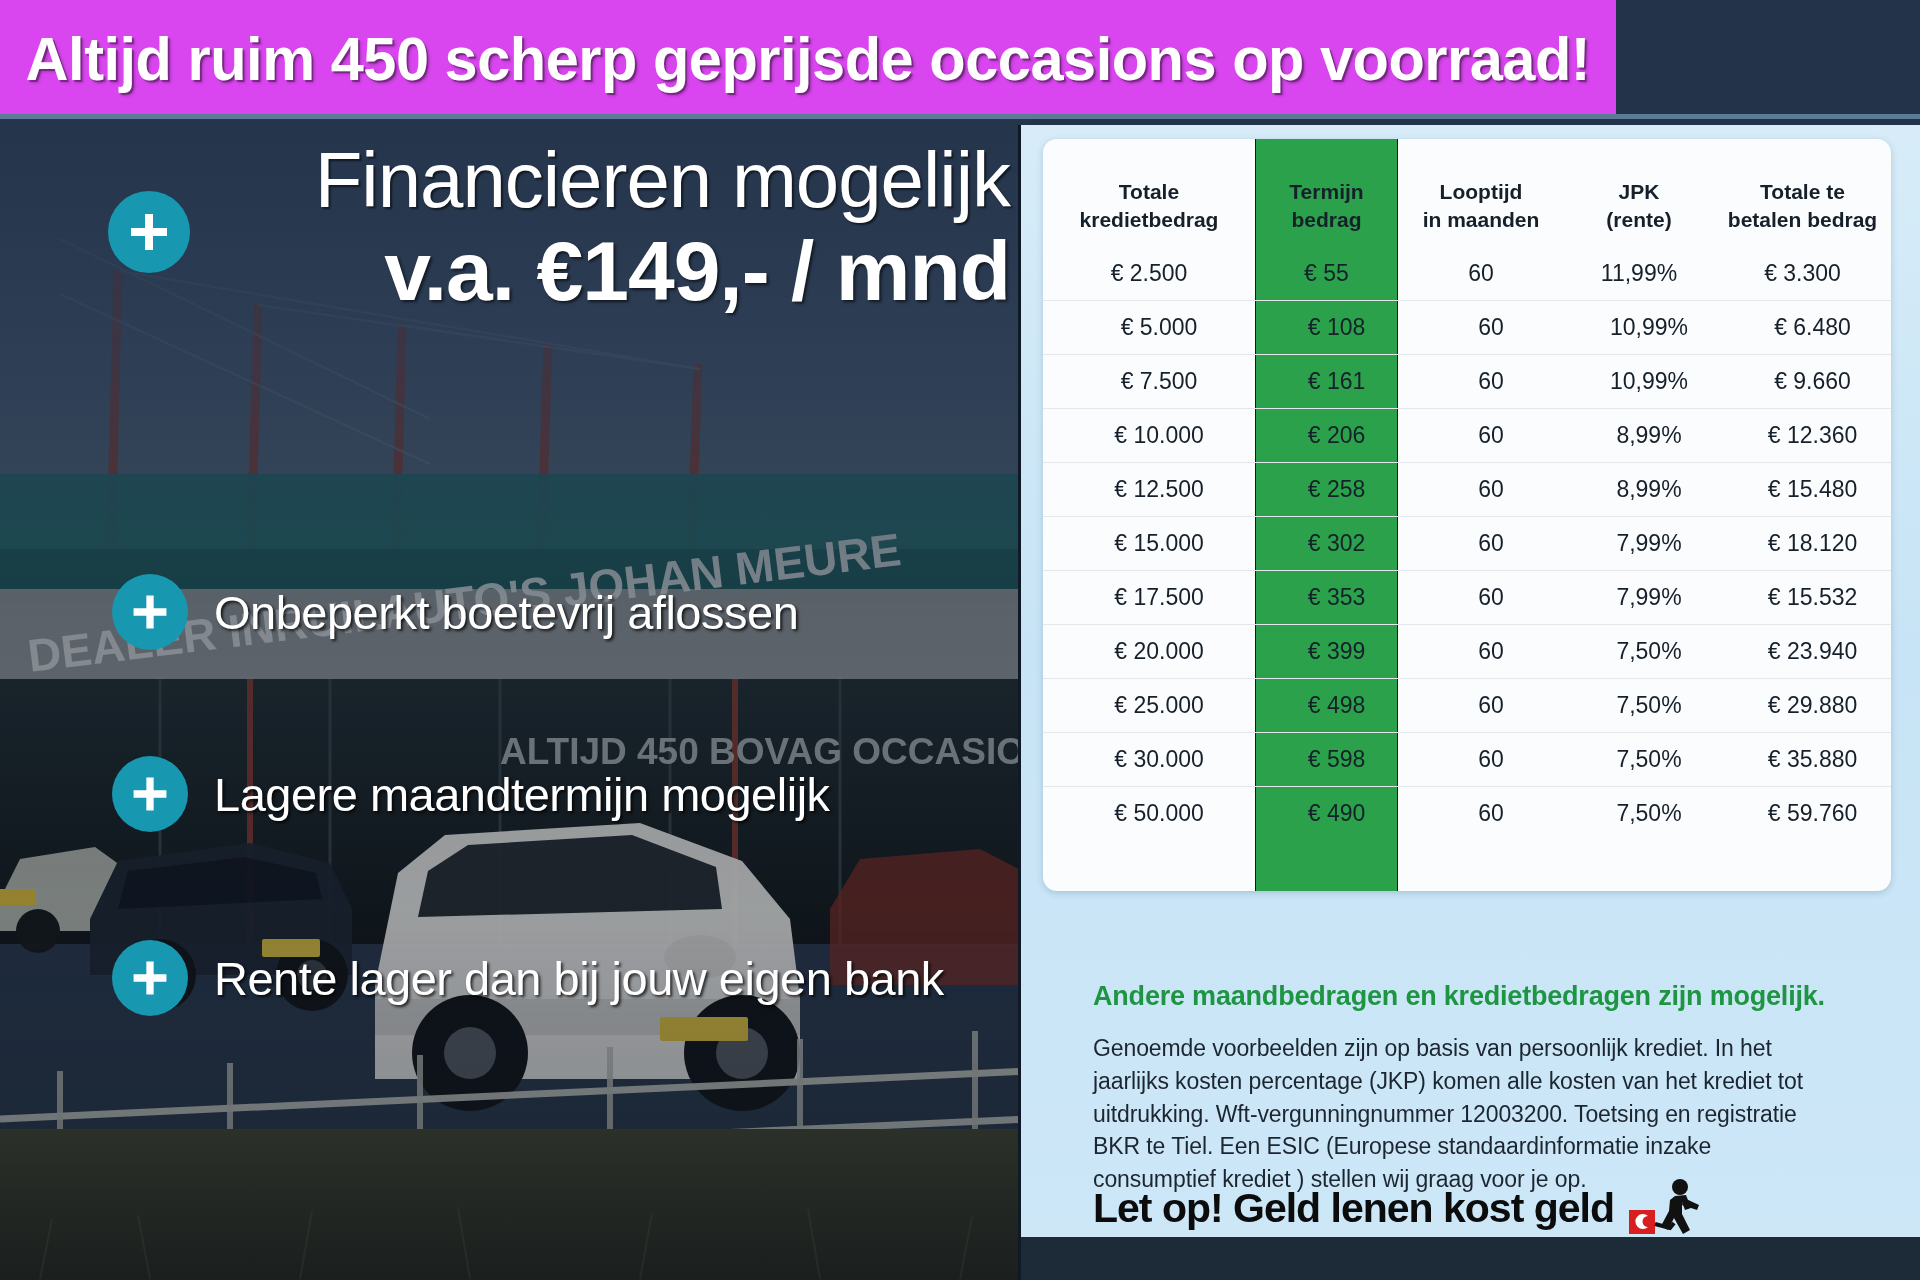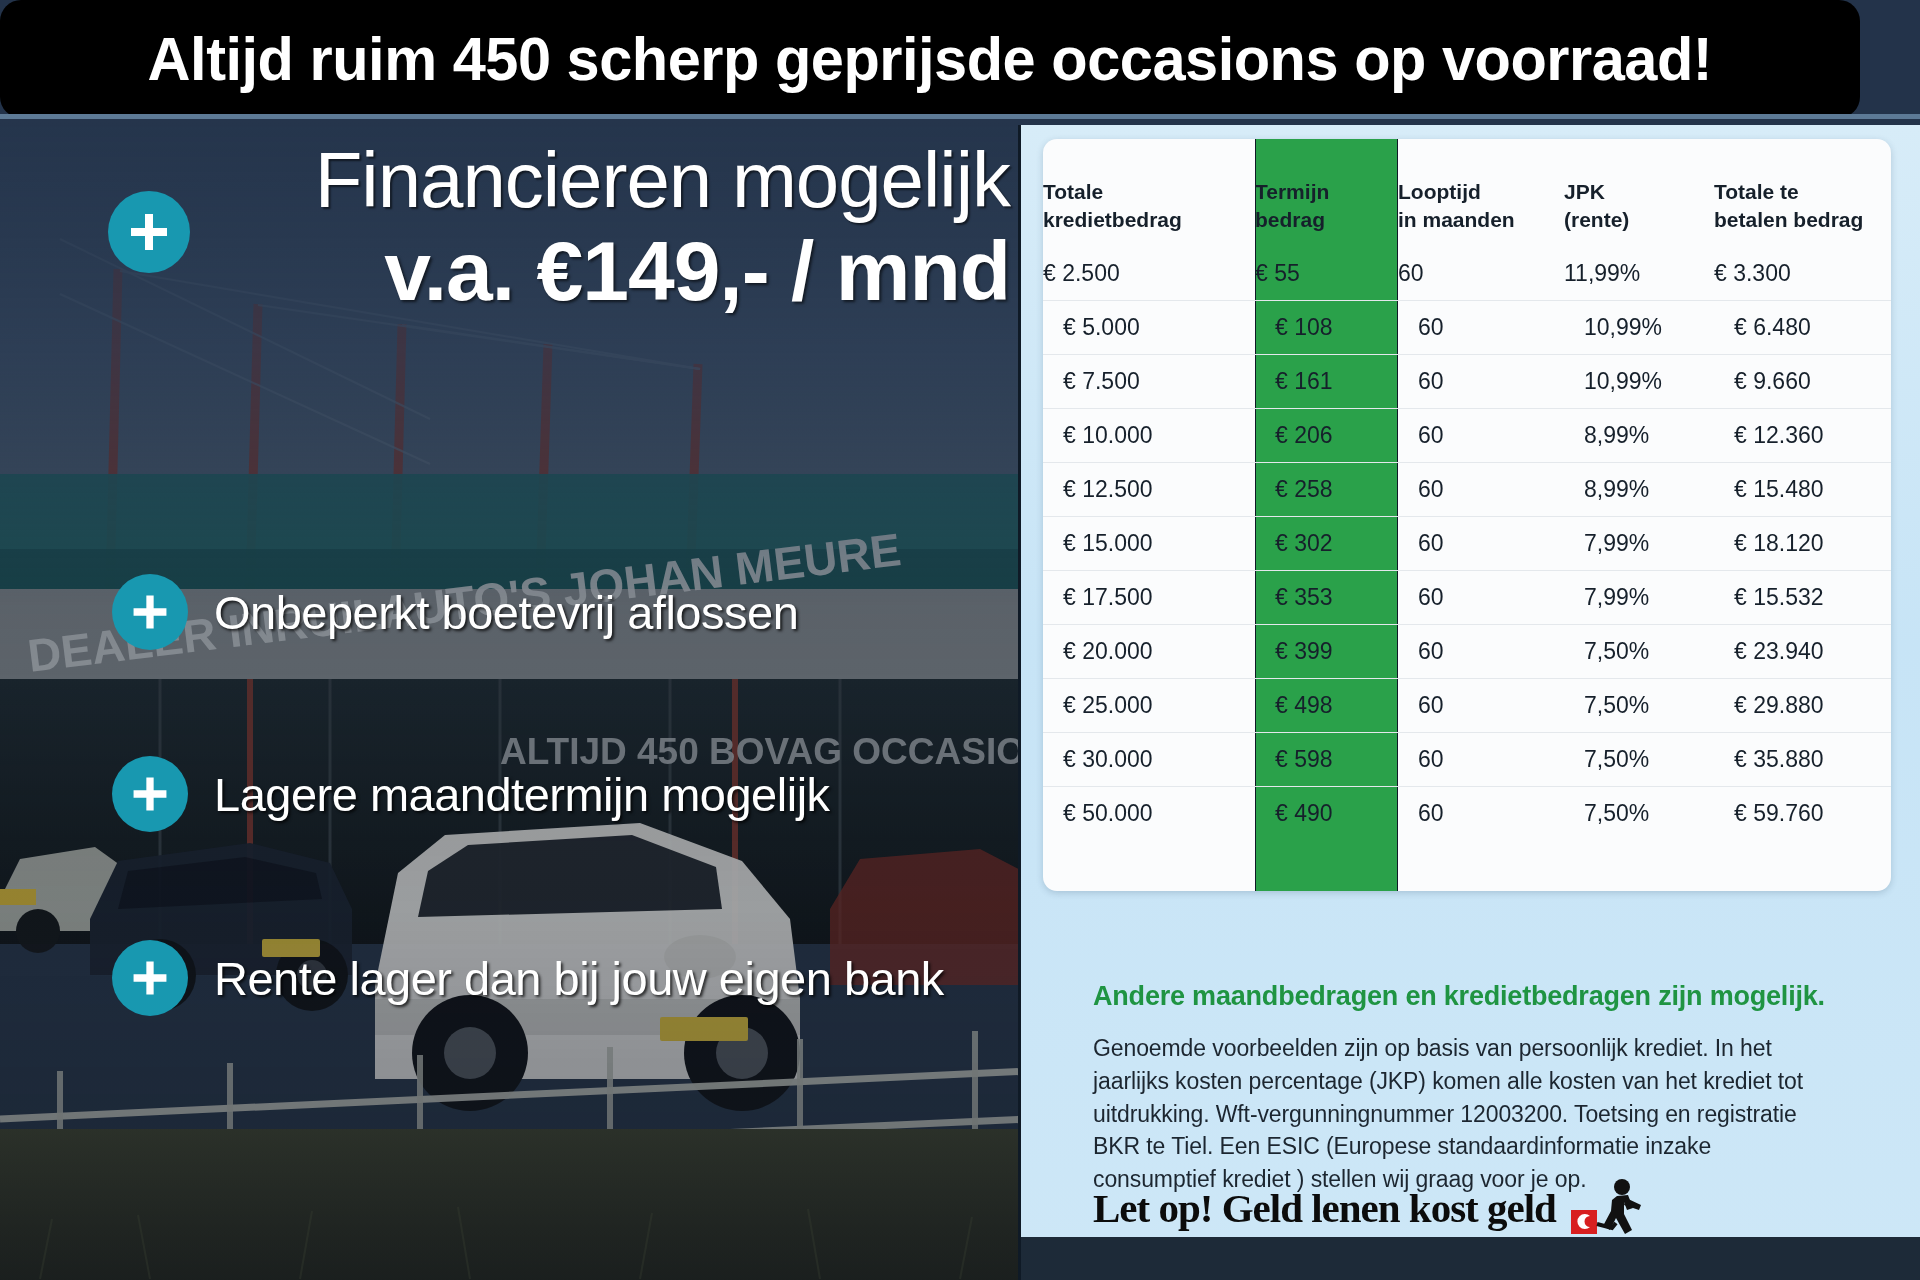--- a/index.html
+++ b/index.html
@@ -18,28 +18,27 @@
     width: 1920px;
     height: 1280px;
     background: #23334a;
     overflow: hidden;
   }
 
   
   .banner {
     position: absolute;
     left: 0; top: 0;
-    width: 1860px;
+    width: 1616px;
     height: 118px;
-    background: #000000;
+    background: #d946ef;
     display: flex;
     align-items: center;
     justify-content: center;
     box-sizing: border-box;
-    border-radius: 21px;
   }
   .banner-text {
     font-family: "Liberation Sans Narrow", "Liberation Sans", sans-serif;
     font-weight: bold;
     font-size: 62px;
     line-height: 1;
     color: #ffffff;
     letter-spacing: -0.5px;
     transform: scaleX(0.96);
     text-shadow: 2px 2px 0 rgba(0,0,0,0.30), 3px 3px 3px rgba(0,0,0,0.22);
@@ -175,21 +174,21 @@
   }
 
   table.rate-table {
     position: relative;
     width: 848px;
     border-collapse: collapse;
     table-layout: fixed;
   }
   table.rate-table th,
   table.rate-table td {
-    text-align: left;
+    text-align: center;
     font-family: "Liberation Sans Narrow", "Liberation Sans", sans-serif;
     color: #16202b;
     padding: 0;
     vertical-align: middle;
   }
   table.rate-table th {
     font-size: 21px;
     font-weight: bold;
     line-height: 1.32;
     height: 108px;
@@ -250,21 +249,21 @@
 
   .warning-row {
     position: absolute;
     left: 72px;
     top: 1053px;
     width: 800px;
     display: flex;
     align-items: center;
   }
   .warning-text {
-    font-family: Liberation Serif, serif;
+    font-family: Liberation Sans, sans-serif;
     font-size: 41px;
     font-weight: bold;
     color: #0c0c0c;
     line-height: 1;
     letter-spacing: -1px;
     white-space: nowrap;
   }
   .afm-logo {
     margin-left: 14px;
     display: block;

